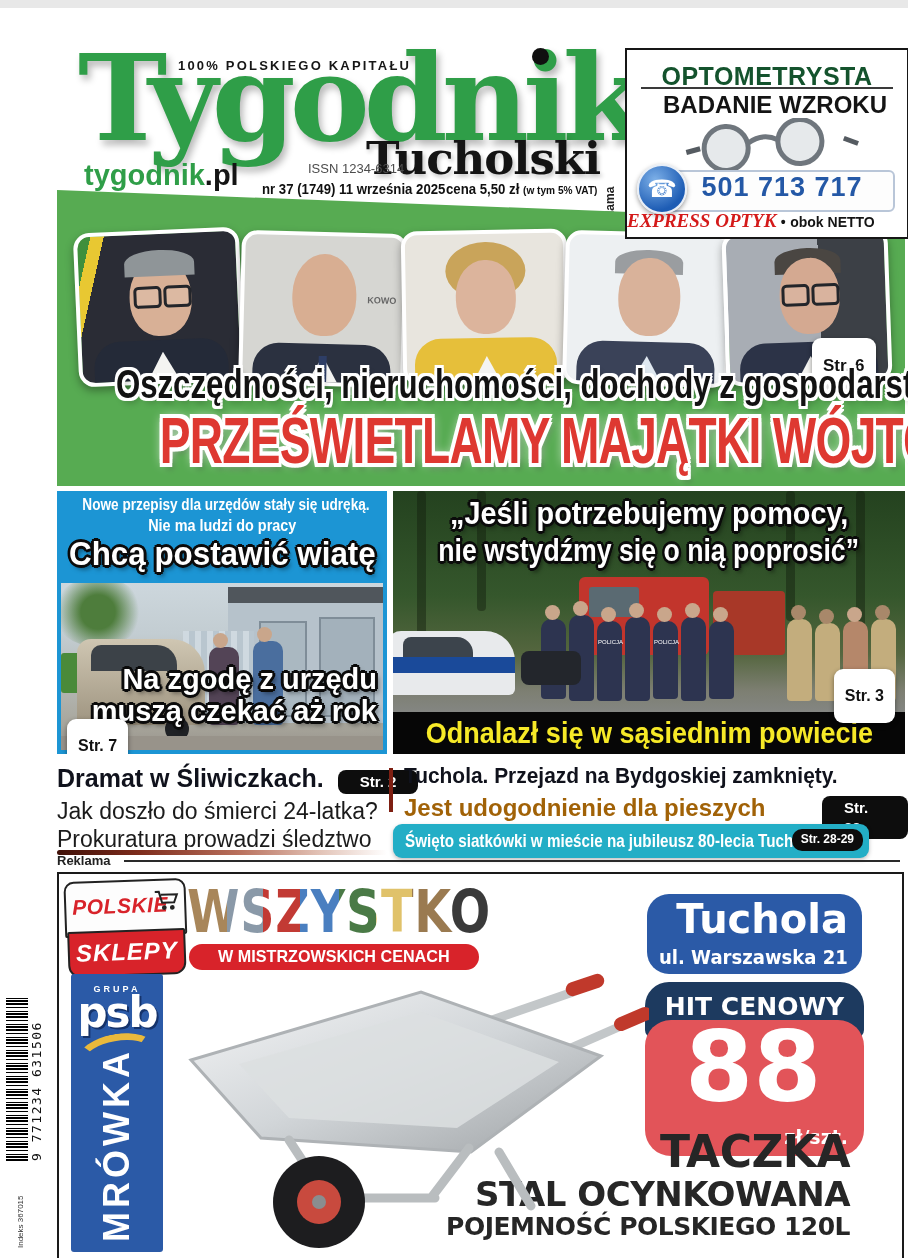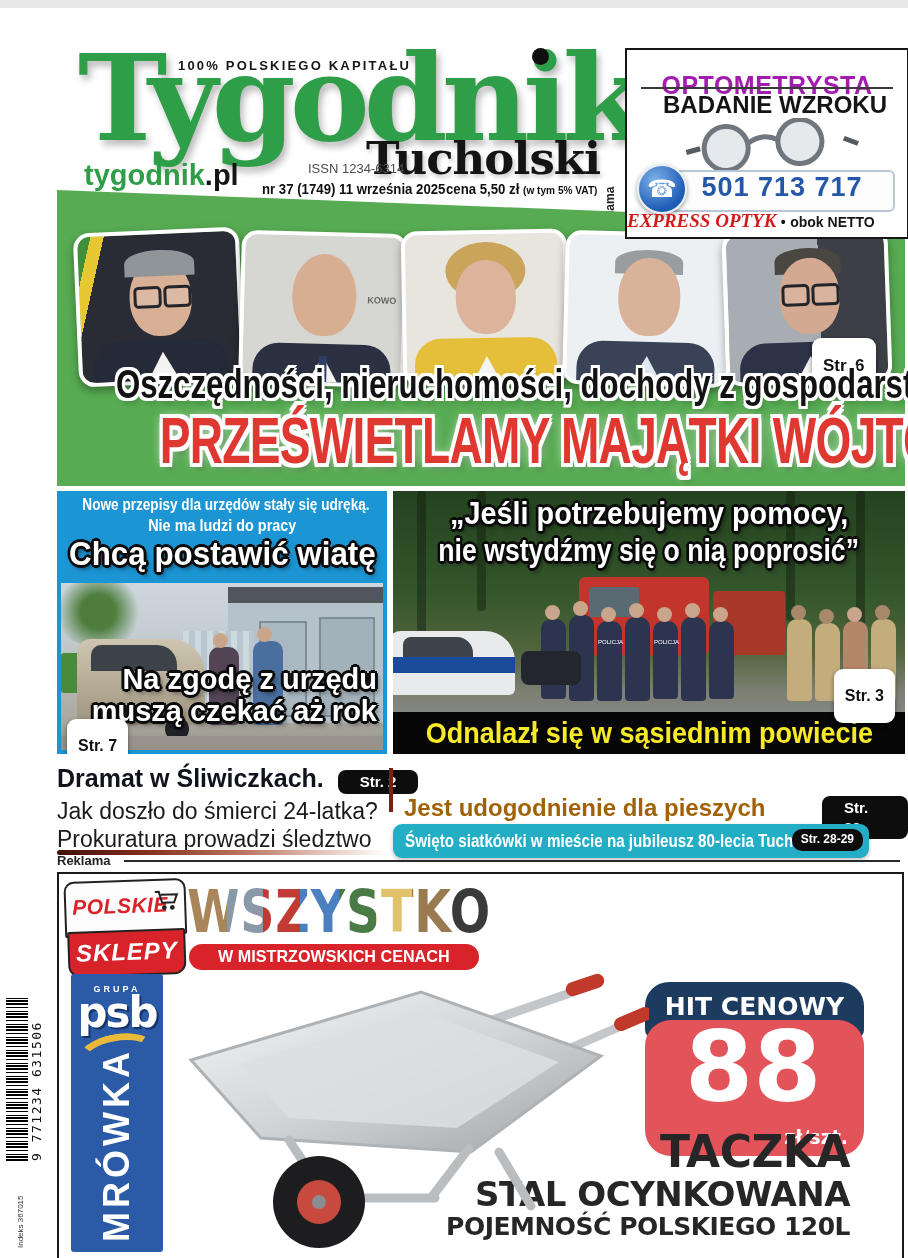--- a/index.html
+++ b/index.html
@@ -24,21 +24,21 @@
             font-size:45px;letter-spacing:-1px;color:#141414;text-shadow:2px 3px 4px rgba(0,0,0,.22);}
   .site{left:84px;top:151px;font-size:29px;font-weight:bold;color:var(--masthead-green,#2f9e48);}
   .site .tld{color:#141414;}
   .issn{left:308px;top:153px;font-size:13px;color:#4c4c4c;}
   .issue{left:262px;top:172px;font-size:15px;font-weight:bold;color:#101010;}
   .price{left:446px;top:172px;font-size:15px;font-weight:bold;color:#101010;}
   .price .vat{font-size:11.5px;}
   .vtext{writing-mode:vertical-rl;transform:rotate(180deg);font-size:12px;font-weight:bold;color:#222;}
   
   .optad{left:625px;top:40px;width:280px;height:187px;background:#fff;border:2px solid #161616;z-index:6;}
-  .opt-title{left:0;right:0;top:21px;text-align:center;font-size:25px;font-weight:bold;color:#a21caf;letter-spacing:.5px;}
+  .opt-title{left:0;right:0;top:12px;text-align:center;font-size:25px;font-weight:bold;color:#14532d;letter-spacing:.5px;}
   .opt-rule{left:14px;right:14px;top:37px;height:2px;background:#3a3a3a;}
   .opt-sub{left:16px;right:0;top:41px;text-align:center;font-size:24px;font-weight:bold;color:#141414;}
   .opt-phone-box{left:40px;top:120px;width:224px;height:38px;border:2px solid #b9c6d8;border-radius:6px;background:#fdfdfd;}
   .opt-phone-num{left:46px;top:122px;width:218px;text-align:center;font-size:27px;font-weight:bold;color:#2458a6;letter-spacing:1px;}
   .opt-circle{left:10px;top:114px;width:46px;height:46px;border-radius:50%;background:radial-gradient(circle at 35% 30%,#7db0e8,#1d5cb4 70%);
               border:2px solid #e8eef6;box-shadow:0 2px 5px rgba(0,0,0,.4);color:#fff;font-size:24px;line-height:46px;text-align:center;}
   .opt-bottom{left:0;right:0;top:160px;text-align:left;}
   .opt-brand{font-family:"Liberation Serif",serif;font-style:italic;font-weight:bold;font-size:19px;color:#d41a1a;}
   .opt-note{font-weight:bold;font-size:14px;color:#141414;}
   
@@ -257,20 +257,21 @@
     <div class="abs rs-h" style="top:5px;"><span class="cx ob" style="transform:scaleX(.93);">„Jeśli potrzebujemy pomocy,</span></div>
     <div class="abs bw" style="right:10px;top:178px;font-size:16px;z-index:5;">Str. 3</div>
     <div class="abs rs-banner"><span class="cx">Odnalazł się w sąsiednim powiecie</span></div>
   </div>
 
   <div class="abs t1"><span>Dramat w Śliwiczkach.</span>&nbsp;&nbsp;<span class="bb">Str. 2</span></div>
   <div class="abs t2">Jak doszło do śmierci 24-latka?</div>
   <div class="abs t3">Prokuratura prowadzi śledztwo</div>
   <div class="abs tdiv"></div>
   <div class="abs coldiv"></div>
+  <div class="abs tr1"><span class="cx" style="transform:scaleX(.95);transform-origin:left;">Tuchola. Przejazd na Bydgoskiej zamknięty.</span></div>
   <div class="abs tr2">Jest udogodnienie dla pieszych</div>
   <div class="abs bb" style="left:822px;top:788px;">Str. 32</div>
   <div class="abs teal">
     <span class="txt">Święto siatkówki w mieście na jubileusz 80-lecia Tucholanki</span>
     <span class="bb">Str. 28-29</span>
   </div>
   <div class="abs rek-label">Reklama</div>
   <div class="abs rek-line"></div>
 
   <div class="abs adbox">
@@ -281,20 +282,24 @@
           <path d="M2,3 L6,3 L9,14 L21,14 L24,6 L8,6" fill="none" stroke="#222" stroke-width="2"></path>
           <circle cx="11" cy="19" r="2.4" fill="#222"></circle>
             <circle cx="19" cy="19" r="2.4" fill="#222"></circle>
         </svg>
       </div>
       <div class="lp-bot">SKLEPY</div>
     </div>
     <div class="abs wsz">WSZYSTKO</div>
     <div class="abs wsz-sub"><span class="cx">W MISTRZOWSKICH CENACH</span></div>
 
+    <div class="abs tuchbox">
+      <div class="tuch-city">Tuchola</div>
+      <div class="tuch-addr">ul. Warszawska 21</div>
+    </div>
     <div class="abs hitnavy"><span>HIT CENOWY</span></div>
     <div class="abs hitred">
       <div class="hit-price">88</div>
       <div class="hit-unit">zł/szt.</div>
     </div>
     <div class="prod" style="top:300px;font-size:34px;">STAL OCYNKOWANA</div>
     <div class="prod" style="top:252px;font-size:44px;">TACZKA</div>
     <div class="prod" style="top:338px;font-size:25px;">POJEMNOŚĆ POLSKIEGO 120L</div>
 
     <div class="abs psbstrip">

